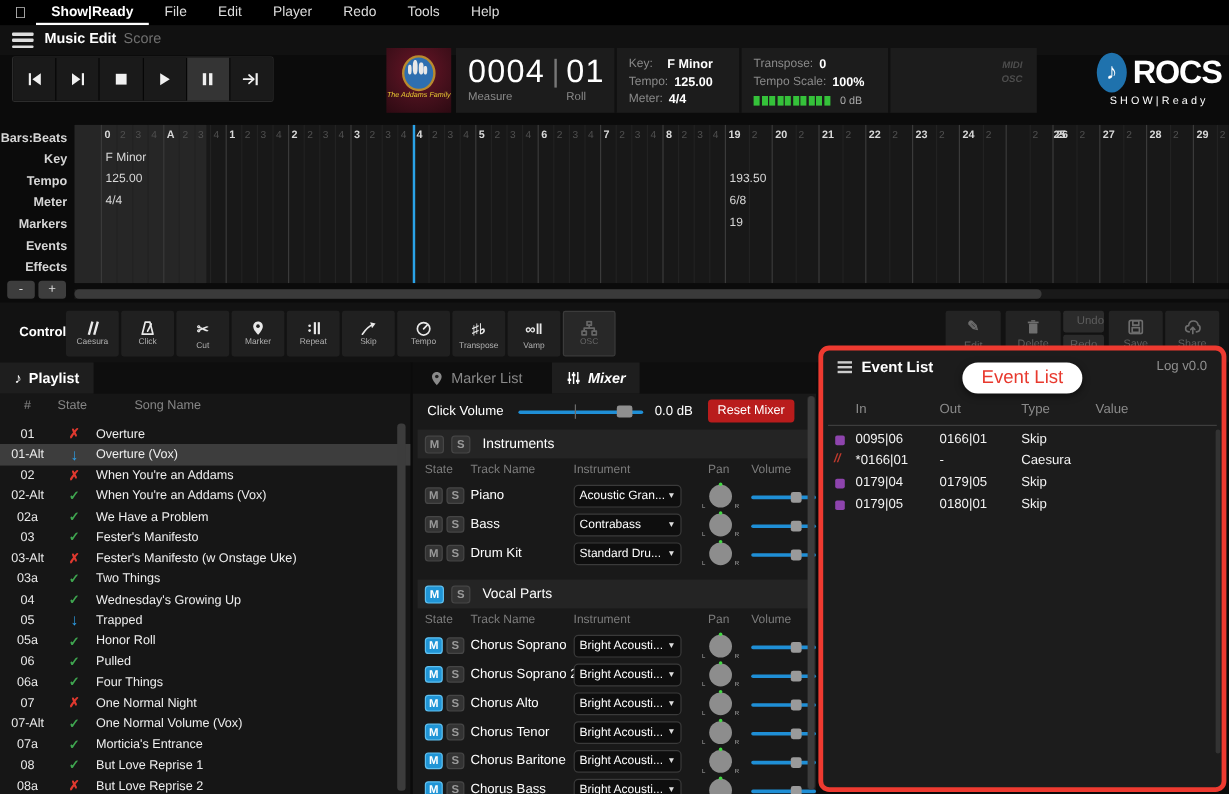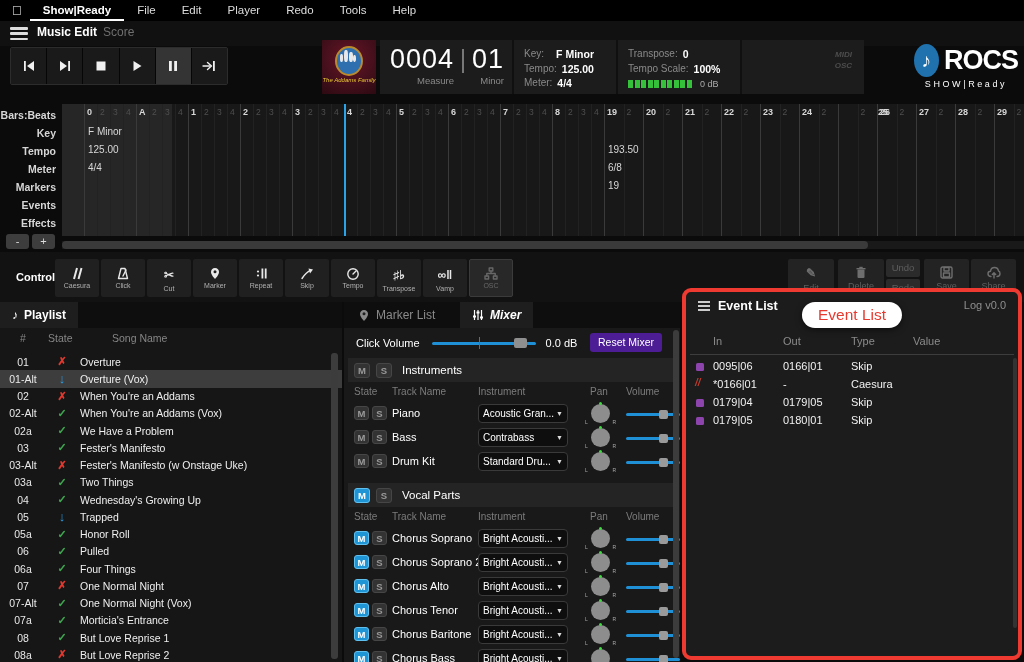--- a/index.html
+++ b/index.html
@@ -36,21 +36,21 @@
     font-size:6px; font-style:italic; line-height:6.5px; }
   #infobar { position:absolute; left:380px; top:40px; width:484px; height:54px; background:#1c1c1c;
     display:flex; }
   .info-sec { padding:7px 8px 0 10px; position:relative; }
   .info-sec + .info-sec { border-left:2px solid #101010; }
   .sec-song { width:118px; }
   .lbl { color:#8a8a8a; font-size:10px; }
   .val { color:#fff; font-size:10.5px; font-weight:bold; }
   .sec-song .val { line-height:13px; }
   .sec-measure { width:132px; display:flex; justify-content:center; gap:8px; padding-top:4px; }
-  .mcol { text-align:right; }
+  .mcol { text-align:left; }
   .bigdig { color:#fff; font-size:27px; letter-spacing:1px; line-height:30px; }
   .digsep { width:2px; height:24px; background:#777; margin-top:5px; }
   .diglbl { color:#8a8a8a; font-size:9.5px; margin-top:1px; }
   .sec-key { width:104px; }
   .kv-row { display:flex; gap:5px; line-height:14.5px; }
   .sec-trans { width:124px; }
   .meter-row { display:flex; align-items:center; gap:1.5px; margin-top:3px; }
   .meter-seg { width:5px; height:8px; background:#35c23a; }
   .meter-db { color:#aaa; font-size:9px; margin-left:7px; }
   .sec-midi { flex:1; padding-top:9px;font-style:italic; }
@@ -115,21 +115,21 @@
   .v-scroll { position:absolute; background:#3c3c3c; border-radius:3px; }
 
   #mixer { position:absolute; left:344px; top:302px; width:336px; height:360px; background:#191919; }
   #click-row { position:absolute; top:28px; left:0; width:100%; height:26px; display:flex; align-items:center; }
   #click-label { margin-left:12px; font-size:11px; color:#fff; }
   #click-slider { position:relative; width:104px; height:14px; margin-left:12px; }
   #click-track { position:absolute; top:6px; left:0; width:100%; height:3px; background:#1f8fd6; border-radius:2px; }
   #click-tick { position:absolute; top:1px; left:47px; width:1px; height:12px; background:#6a6a6a; }
   #click-thumb { position:absolute; top:2px; left:82px; width:13px; height:10px; background:#8f8f8f; border-radius:2px; }
   #click-value { margin-left:10px; font-size:11px; color:#fff; }
-  #reset-mixer { position:absolute; right:18px; top:3px; width:72px; height:19px; background:#4c1d95;
+  #reset-mixer { position:absolute; right:18px; top:3px; width:72px; height:19px; background:#b91c1c;
     border-radius:3px; color:#fff; font-size:10.5px; text-align:center; line-height:19px; }
   .mix-group-head { position:absolute; left:4px; width:328px; height:24px; background:#242424;
     display:flex; align-items:center; gap:6px; padding-left:6px; }
   .ms-btn { width:16px; height:15px; border-radius:3px; background:#333; border:1px solid #464646;
     color:#999; font-size:9.5px; font-weight:bold; text-align:center; line-height:13px; }
   .ms-btn.on { background:#2095d6; border-color:#5fc0f0; color:#fff; }
   .mix-group-name { color:#fff; font-size:11.5px; margin-left:4px; }
   .mix-colrow { position:absolute; left:4px; width:328px; height:16px; color:#7c7c7c; font-size:10px; }
   .mix-col { position:absolute; top:2px; }
   .mix-row { position:absolute; left:4px; width:328px; height:24px; }
@@ -239,21 +239,21 @@
 
 <div id="infobar">
   <div class="info-sec sec-measure">
     <div class="mcol">
       <div class="bigdig">0004</div>
       <div class="diglbl">Measure</div>
     </div>
     <div class="digsep"></div>
     <div class="mcol">
       <div class="bigdig">01</div>
-      <div class="diglbl">Minor</div>
+      <div class="diglbl">Roll</div>
     </div>
   </div>
   <div class="info-sec sec-key">
     <div class="kv-row">
         <span class="lbl">Key:</span>
         <span class="val" style="margin-left:auto;margin-right:14px;">F Minor</span>
       </div>
     <div class="kv-row">
         <span class="lbl">Tempo:</span>
         <span class="val">125.00</span>
@@ -538,21 +538,21 @@
     <div class="edit-btn" style="left: 838px; width: 46px;">
       <span>
         <svg width="12" height="13" viewBox="0 0 12 13">
           <rect x="2.5" y="3.5" width="7" height="8.5" rx="1" fill="currentColor"></rect>
           <rect x="1.5" y="2" width="9" height="1.4" fill="currentColor"></rect>
           <rect x="4.3" y="0.8" width="3.4" height="1.2" fill="currentColor"></rect>
         </svg>
       </span>
       <span class="ctl-cap">Delete</span>
     </div>
-    <div class="ur-btn" style="left: 886px; top: 7px;">Undo</div>
+    <div class="ur-btn" style="left: 886px; top: 7px; text-align: right;">Undo</div>
     <div class="ur-btn" style="left: 886px; top: 27px;">Redo</div>
     <div class="edit-btn" style="left: 924px; width: 45px;">
       <span>
         <svg width="13" height="13" viewBox="0 0 13 13">
           <rect x="1" y="1" width="11" height="11" rx="1.5" stroke="currentColor" fill="none" stroke-width="1.4" stroke-linecap="round" stroke-linejoin="round"></rect>
           <rect x="4" y="1.5" width="5" height="3.5" stroke="currentColor" fill="none" stroke-width="1.4" stroke-linecap="round" stroke-linejoin="round"></rect>
           <rect x="3.5" y="7" width="6" height="4" stroke="currentColor" fill="none" stroke-width="1.4" stroke-linecap="round" stroke-linejoin="round"></rect>
         </svg>
       </span>
       <span class="ctl-cap">Save</span>
@@ -647,21 +647,21 @@
         <span class="pl-name">Four Things</span>
       </div>
       <div class="pl-row">
         <span class="pl-num">07</span>
         <span class="pl-state st-removed">✗</span>
         <span class="pl-name">One Normal Night</span>
       </div>
       <div class="pl-row">
         <span class="pl-num">07-Alt</span>
         <span class="pl-state st-ok">✓</span>
-        <span class="pl-name">One Normal Night (Vox)</span>
+        <span class="pl-name">One Normal Volume (Vox)</span>
       </div>
       <div class="pl-row">
         <span class="pl-num">07a</span>
         <span class="pl-state st-ok">✓</span>
         <span class="pl-name">Morticia's Entrance</span>
       </div>
       <div class="pl-row">
         <span class="pl-num">08</span>
         <span class="pl-state st-ok">✓</span>
         <span class="pl-name">But Love Reprise 1</span>

